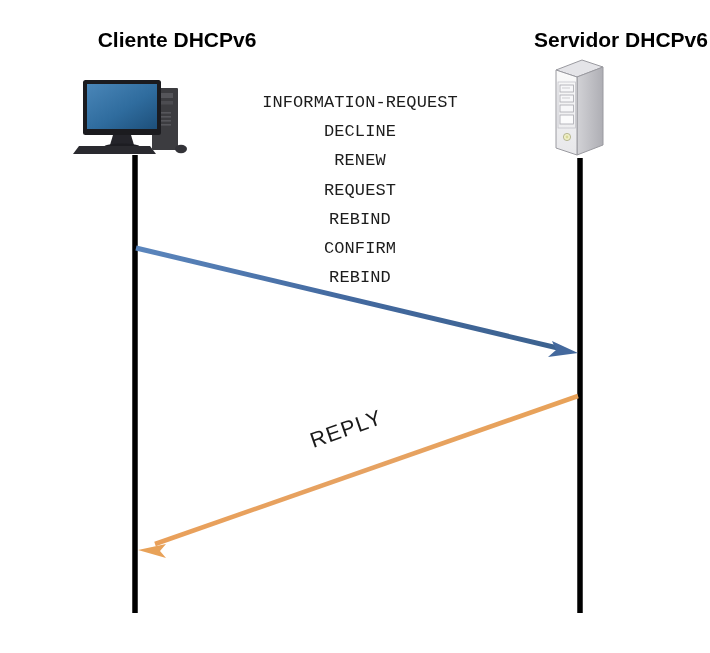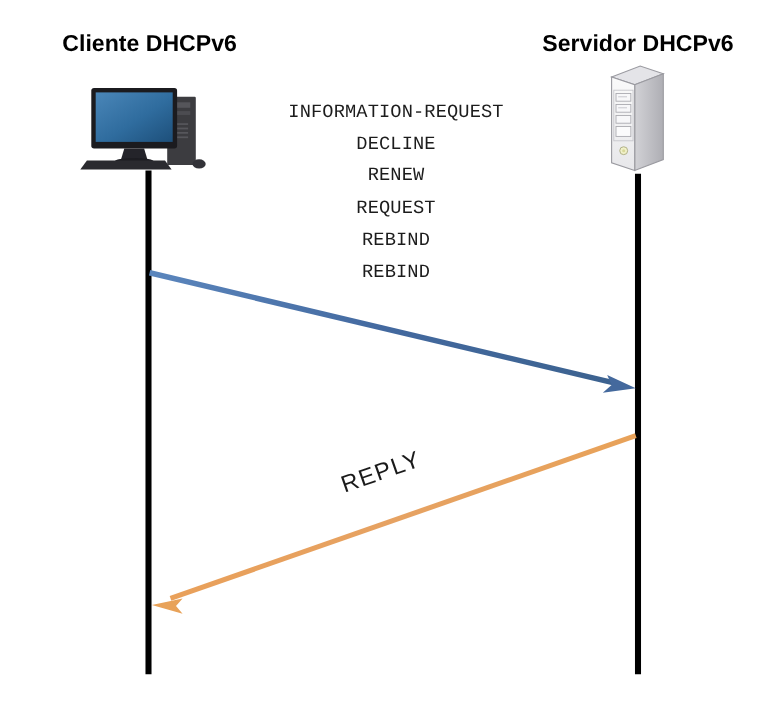--- a/index.html
+++ b/index.html
@@ -22,20 +22,21 @@
     height: 653px;
   }
   .actor-title {
     position: absolute;
     font-family: "Liberation Sans", sans-serif;
     font-weight: bold;
     font-size: 21px;
     color: #000000;
     white-space: nowrap;
     text-align: center;
+    padding-left: 41px;
   }
   #client-title {
     left: 0px;
     top: 28px;
     width: 272px;
   }
   #server-title {
     left: 444px;
     top: 28px;
     width: 272px;
@@ -160,16 +161,17 @@
 <div class="actor-title" id="client-title">Cliente DHCPv6</div>
 
 <div class="actor-title" id="server-title">Servidor DHCPv6</div>
 
 <div id="message-list">
   <div>INFORMATION-REQUEST</div>
   <div>DECLINE</div>
   <div>RENEW</div>
   <div>REQUEST</div>
   <div>REBIND</div>
+  <div>CONFIRM</div>
   <div>REBIND</div>
 </div>
 
 <div id="reply-label">REPLY</div>
 
 </body></html>

